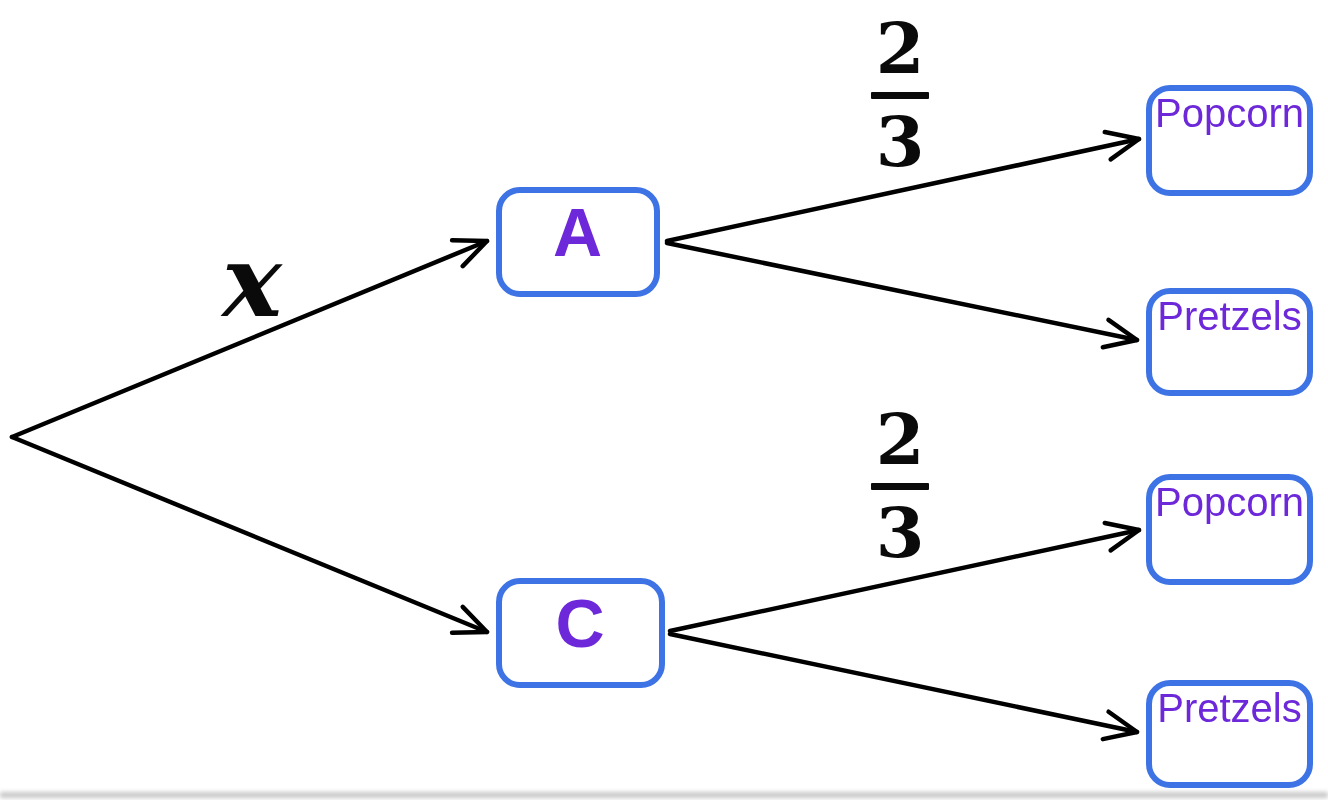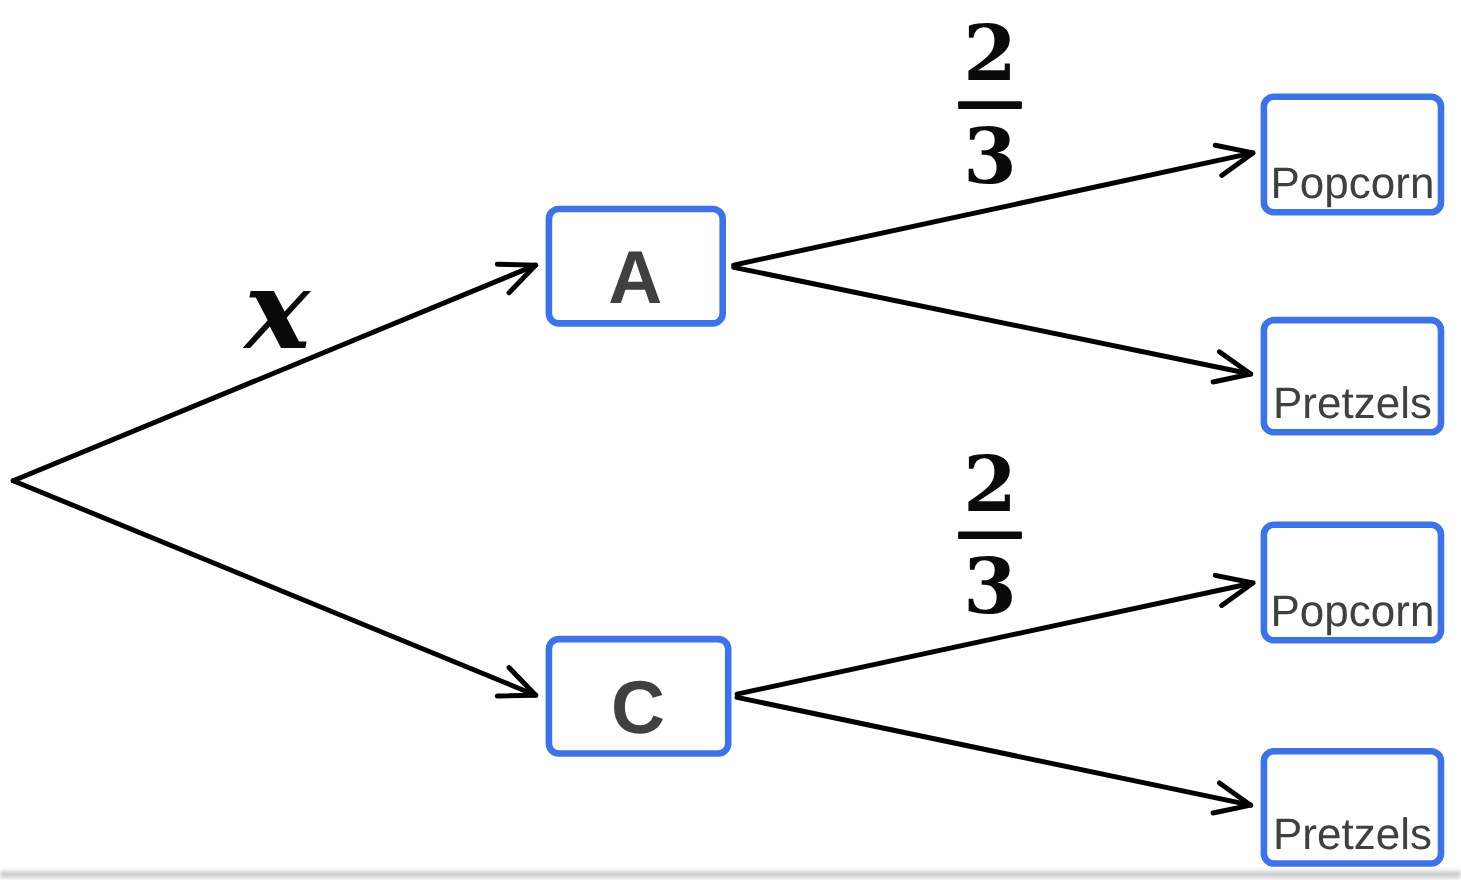--- a/index.html
+++ b/index.html
@@ -30,25 +30,25 @@
   }
   .arrowhead-path{
     stroke:var(--line);
     fill:none;
     stroke-width:4.5;
     stroke-linecap:round;
     stroke-linejoin:round;
   }
   .node{
     position:absolute;
-    display:flex;align-items:flex-end;justify-content:center;
+    display:flex;align-items:flex-start;justify-content:center;
     border:6px solid var(--accent);
-    border-radius:12px;
+    border-radius:24px;
     background:#fff;
-    color:#404040;
+    color:#6d28d9;
   }
   .node.big{
     font-size:68px;
     font-weight:600;
     letter-spacing:1px;
   }
   .node.leaf{
     font-size:40px;
     font-weight:500;
     letter-spacing:0px;

